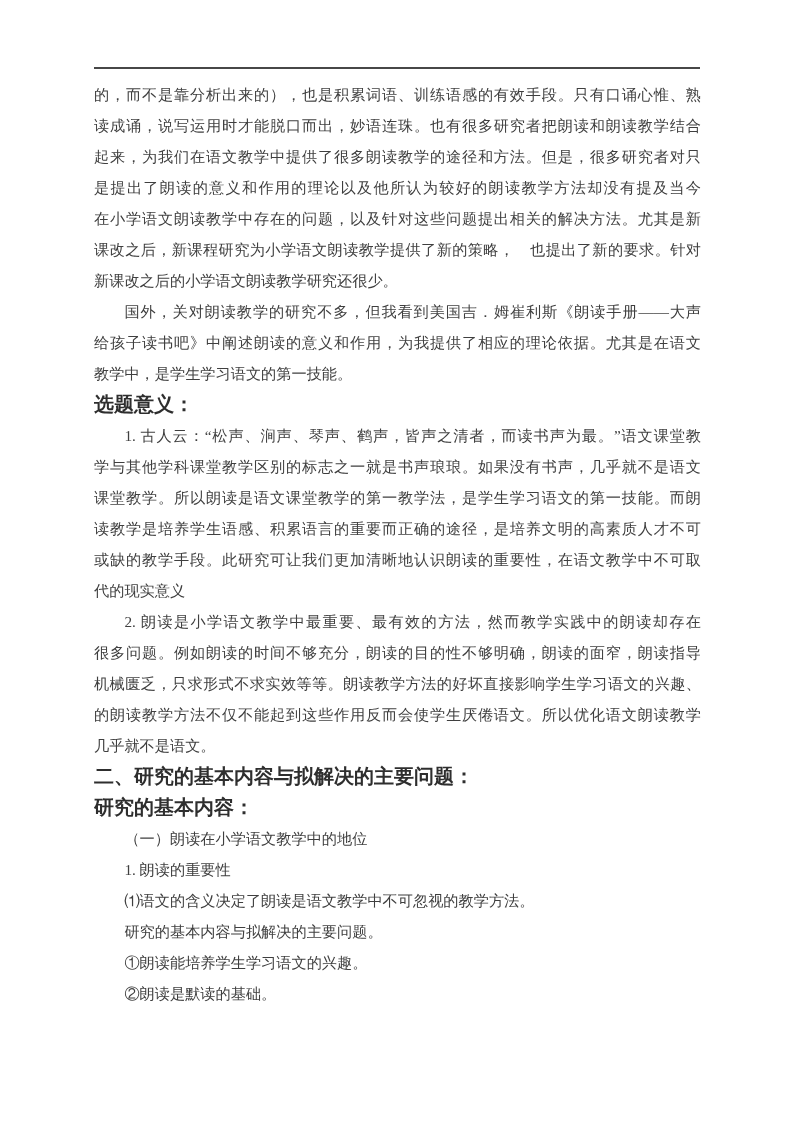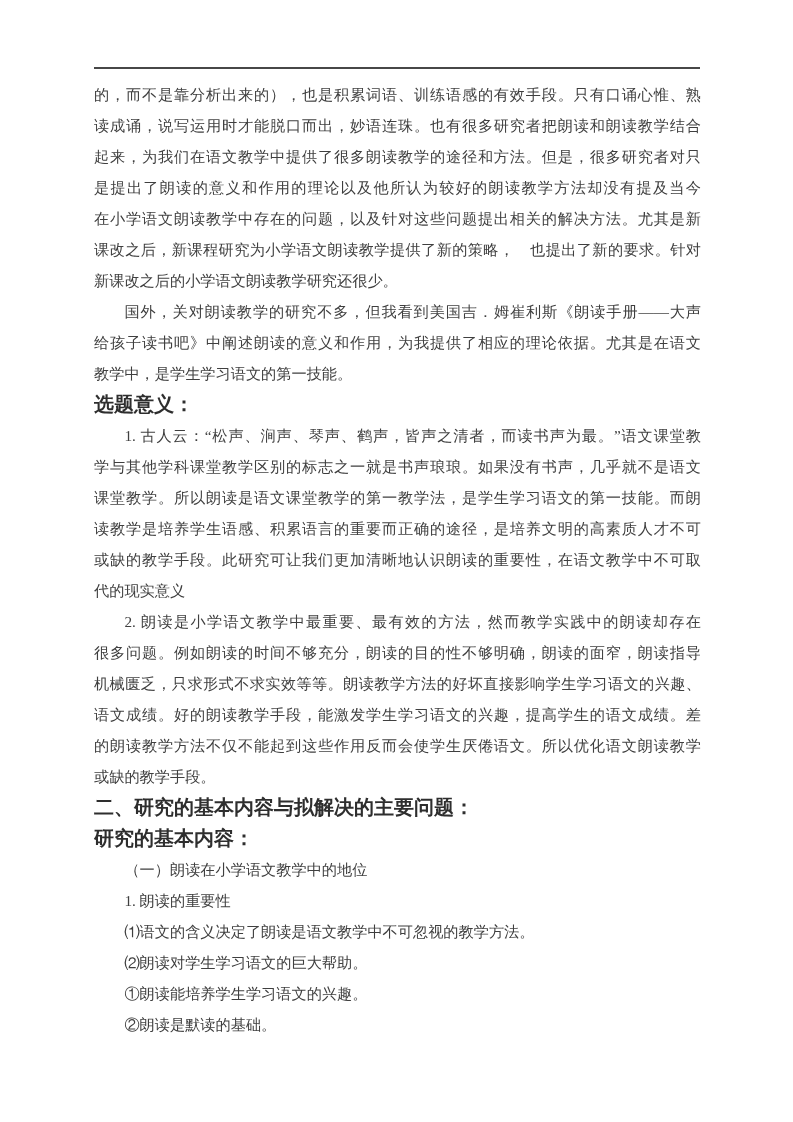--- a/index.html
+++ b/index.html
@@ -77,25 +77,24 @@
     <div class="ln hd">选题意义：</div>
     <div class="ln j i2">1. 古人云：“松声、涧声、琴声、鹤声，皆声之清者，而读书声为最。”语文课堂教</div>
     <div class="ln j">学与其他学科课堂教学区别的标志之一就是书声琅琅。如果没有书声，几乎就不是语文</div>
     <div class="ln j">课堂教学。所以朗读是语文课堂教学的第一教学法，是学生学习语文的第一技能。而朗</div>
     <div class="ln j">读教学是培养学生语感、积累语言的重要而正确的途径，是培养文明的高素质人才不可</div>
     <div class="ln j">或缺的教学手段。此研究可让我们更加清晰地认识朗读的重要性，在语文教学中不可取</div>
     <div class="ln">代的现实意义</div>
     <div class="ln j i2">2. 朗读是小学语文教学中最重要、最有效的方法，然而教学实践中的朗读却存在</div>
     <div class="ln j">很多问题。例如朗读的时间不够充分，朗读的目的性不够明确，朗读的面窄，朗读指导</div>
     <div class="ln j">机械匮乏，只求形式不求实效等等。朗读教学方法的好坏直接影响学生学习语文的兴趣、</div>
-    <div class="ln j">语文成绩。好的朗读教学手段，能激发学生学习语文的兴趣，提高学生的语文成绩。差</div>
     <div class="ln j">的朗读教学方法不仅不能起到这些作用反而会使学生厌倦语文。所以优化语文朗读教学</div>
-    <div class="ln">或缺的教学手段。</div>
+    <div class="ln">几乎就不是语文。</div>
     <div class="ln hd">二、研究的基本内容与拟解决的主要问题：</div>
     <div class="ln hd">研究的基本内容：</div>
     <div class="ln i2">（一）朗读在小学语文教学中的地位</div>
     <div class="ln i2">1. 朗读的重要性</div>
     <div class="ln i2">⑴语文的含义决定了朗读是语文教学中不可忽视的教学方法。</div>
-    <div class="ln i2">⑵朗读对学生学习语文的巨大帮助。</div>
+    <div class="ln i2">研究的基本内容与拟解决的主要问题。</div>
     <div class="ln i2">①朗读能培养学生学习语文的兴趣。</div>
     <div class="ln i2">②朗读是默读的基础。</div>
   </div>
 </div>
 
 </body></html>

